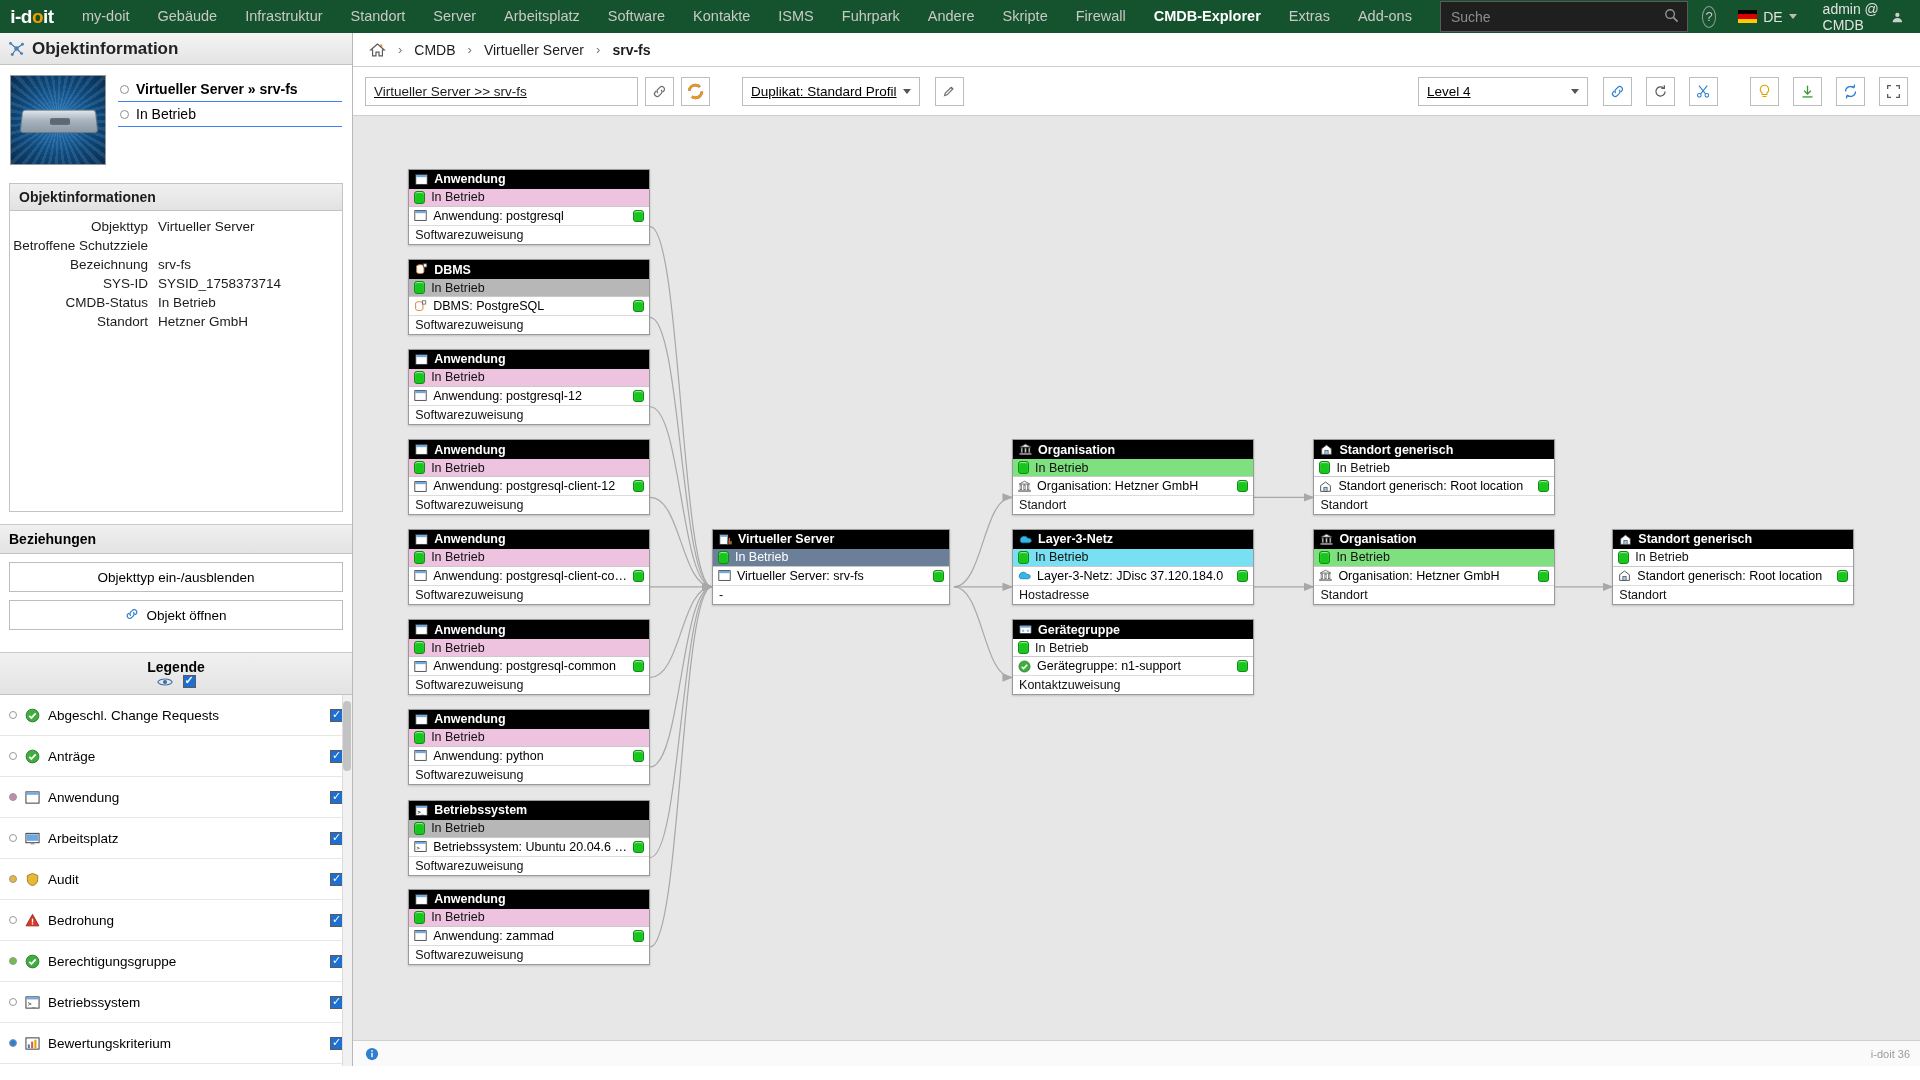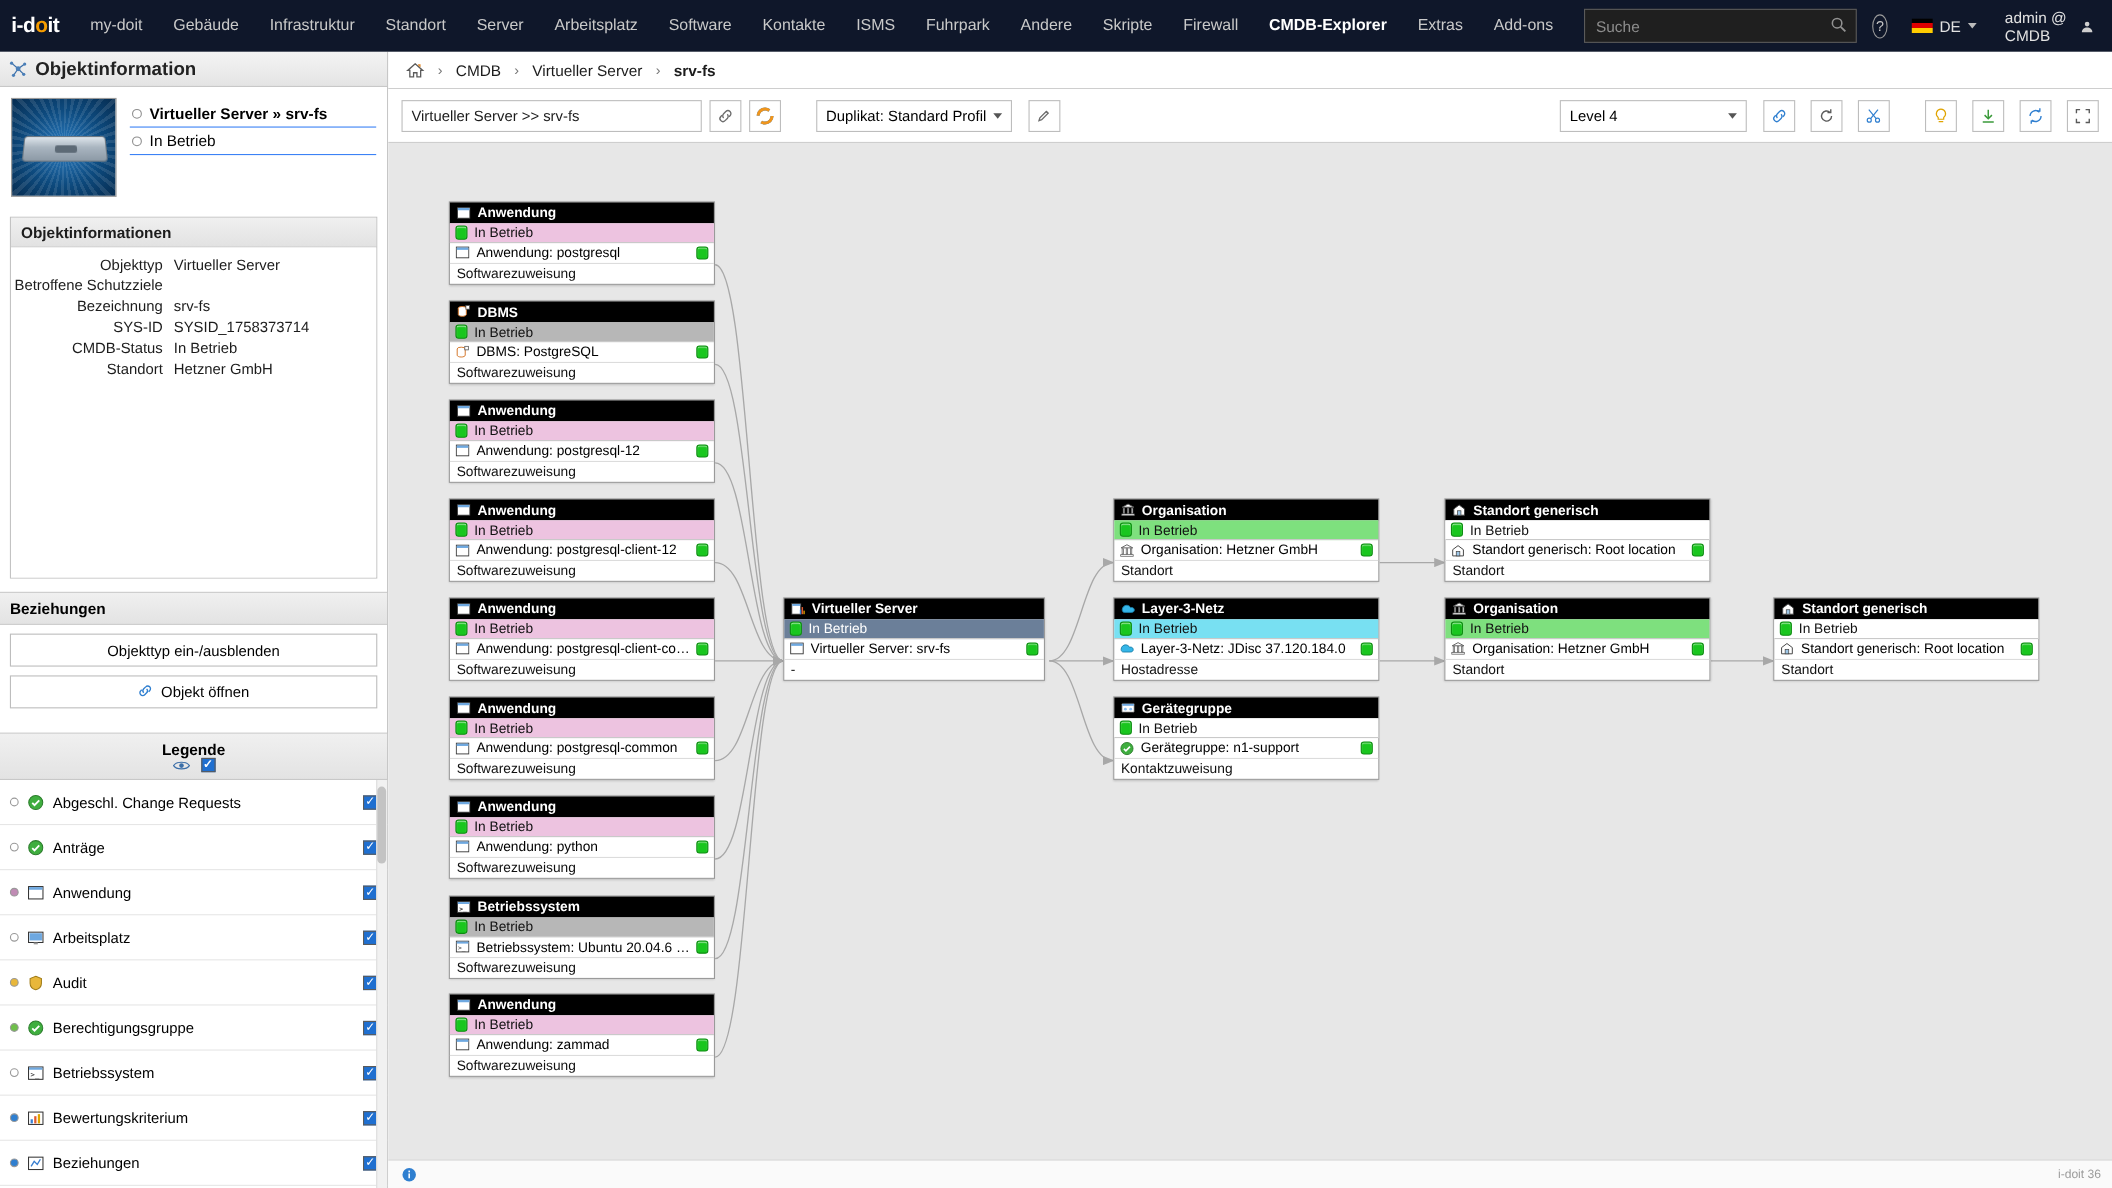--- a/index.html
+++ b/index.html
@@ -5,21 +5,21 @@
   * { box-sizing: border-box; margin: 0; padding: 0; }
   html, body {
     width: 1920px; height: 1080px;
     font-family: "Liberation Sans", sans-serif;
     font-size: 13px;
     overflow: hidden;
     background: #fff;
   }
   
   #topbar {
-    height: 47px; background: #0f172a; display: flex; align-items: center;
+    height: 33px; background: #14532d; display: flex; align-items: center;
     padding: 0 10px; color: #d8d8d8; position: relative;
   }
   #logo { width: 72px; height: 34px; display:flex; align-items:center; justify-content:center;
           margin-right: 14px; }
   #logo .lg { font-weight: bold; font-size: 19px; color: #fff; letter-spacing: -0.5px;}
   #logo .lg i { color:#f59c00; font-style: normal;}
   .navitem { padding: 0 14px; height:47px; line-height:47px; font-size: 14.5px;
              color: #c9c9c9; cursor: pointer; white-space: nowrap;}
   .navitem.active { color: #fff; font-weight: bold; }
   #searchwrap { margin-left: 14px; position: relative; }
@@ -107,21 +107,21 @@
 
   
   #main { flex: 1; display:flex; flex-direction: column; background:#fff;}
   #breadcrumb { height: 34px; border-bottom: 1px solid #cecece; display:flex;
                 align-items:center; gap: 12px; padding: 0 16px; font-size: 14px;}
   #breadcrumb .sep { color:#777; font-size: 13px;}
   #breadcrumb .bc { color:#1c1c1c; cursor:pointer;}
   #breadcrumb .bc.cur { font-weight: bold; cursor:default;}
 
   #toolbar { height: 49px; border-bottom: 1px solid #cecece; display:flex;
-             align-items:center; padding: 0 12px; gap: 7px; background:#fff;}
+             align-items:center; padding: 0 12px; gap: 7px; background:#fff;text-decoration:underline;}
   .tb-input { height: 29px; width: 273px; border:1px solid #bdbdbd; padding: 0 8px;
               font-size: 13.5px; font-family:"Liberation Sans",sans-serif; color:#1c1c1c;}
   .tb-btn { height: 29px; min-width: 29px; border:1px solid #bdbdbd; background:#fff;
             display:flex;align-items:center;justify-content:center; cursor:pointer;}
   .tb-sel { height: 29px; width: 178px; border:1px solid #bdbdbd; background:#fff;
             display:flex;align-items:center;justify-content:space-between;
             padding: 0 8px; font-size: 13.5px; cursor:pointer;}
   .tb-sel.lvl { width: 170px; }
   .spacer { flex:1; }
   .tb-gap { width: 18px; }
@@ -333,20 +333,30 @@
           </div>
           <div class="legrow">
             <span class="dot" style="background:#e8b73a"></span>
      <span class="legico"><svg width="15" height="15" viewBox="0 0 16 16">
                 <path d="M8 1.5l5.5 2.2v4.5c0 3.4-2.6 5.6-5.5 6.3-2.9-.7-5.5-2.9-5.5-6.3V3.7z" fill="#e8b73a" stroke="#a07c18" stroke-width="1"></path>
               </svg></span>
      <span class="lbl">Audit</span>
      <span class="cb"></span>
           </div>
           <div class="legrow">
+            <span class="dot" style="background:#ffffff"></span>
+     <span class="legico"><svg width="15" height="15" viewBox="0 0 16 16">
+                <path d="M8 1.5l6.8 12.2H1.2z" fill="#d8392a" stroke="#9b2418" stroke-width="1"></path>
+                <rect x="7.3" y="6" width="1.4" height="4.2" fill="#fff"></rect>
+                <rect x="7.3" y="11" width="1.4" height="1.4" fill="#fff"></rect>
+              </svg></span>
+     <span class="lbl">Bedrohung</span>
+     <span class="cb"></span>
+          </div>
+          <div class="legrow">
             <span class="dot" style="background:#6fbf4a"></span>
      <span class="legico"><svg width="15" height="15" viewBox="0 0 16 16">
                 <circle cx="8" cy="8" r="6.8" fill="#3fae3f" stroke="#2c7d2c" stroke-width="1"></circle>
                 <path d="M4.6 8.4l2.2 2.2 4.6-4.8" fill="none" stroke="#fff" stroke-width="1.8"></path>
               </svg></span>
      <span class="lbl">Berechtigungsgruppe</span>
      <span class="cb"></span>
           </div>
           <div class="legrow">
             <span class="dot" style="background:#ffffff"></span>

